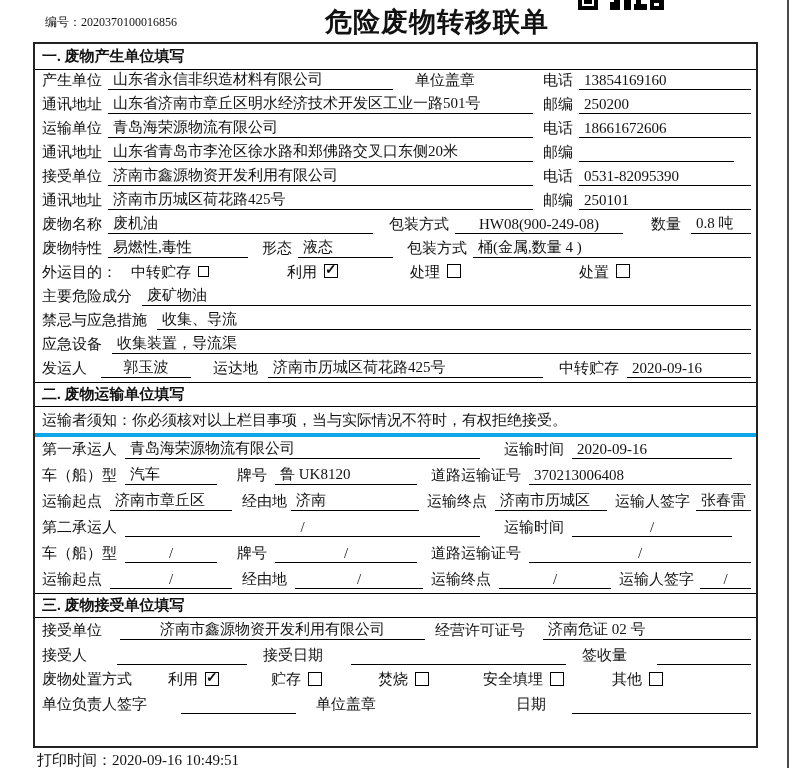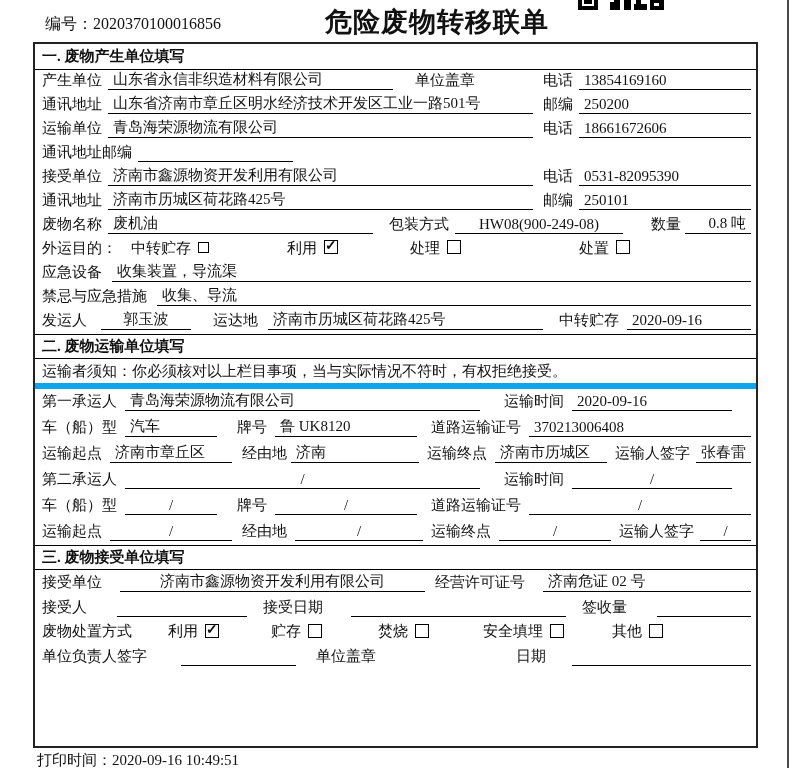--- a/index.html
+++ b/index.html
@@ -3,33 +3,33 @@
 <meta charset="utf-8">
 <style>
   html,body{margin:0;padding:0;background:#fff;}
   body{
     width:796px;height:768px;position:relative;overflow:hidden;
     font-family:"Liberation Serif","DejaVu Serif",serif;
     color:#111;font-size:15px;
   }
   .page-edge{position:absolute;top:0;height:768px;width:2px;background:#4a4a4a;}
   
-  .hdr-number{position:absolute;left:45px;top:14px;font-size:16px;white-space:nowrap;}
+  .hdr-number{position:absolute;left:45px;top:14px;font-size:12px;white-space:nowrap;}
   .hdr-title{position:absolute;left:437px;top:4px;transform:translateX(-50%);
     font-size:27px;font-weight:bold;white-space:nowrap;letter-spacing:1px;}
   .qr-frag{position:absolute;left:578px;top:0;}
   
   .doc-table{position:absolute;left:33px;top:42px;width:725px;height:706px;
     border:2px solid #222;box-sizing:border-box;display:flex;flex-direction:column;
     overflow:hidden;background:#fff;}
   .sec-hdr{flex:none;display:flex;align-items:center;padding:0 7px;
     font-weight:bold;font-size:15px;border-bottom:1px solid #000;box-sizing:border-box;}
   .bt{border-top:1px solid #000;}
   .notice{flex:none;display:flex;align-items:center;padding:0 7px;
-    border-bottom:6px solid #0ea5e9;box-sizing:border-box;}
+    border-bottom:4px solid #0ea5e9;box-sizing:border-box;}
   .row{flex:none;display:flex;align-items:flex-end;padding:0 5px 4px 7px;box-sizing:border-box;}
   .lbl{white-space:nowrap;flex:none;}
   .val{border-bottom:1px solid #000;padding:0 5px;white-space:nowrap;overflow:hidden;
     min-height:18px;box-sizing:border-box;flex:none;}
   .grow{flex:1 1 auto;}
   .ctr{text-align:center;}
   .sp{flex:1 1 auto;}
   .cb{width:12px;height:12px;border:1px solid #000;display:inline-block;flex:none;
     position:relative;margin:0 0 2px 7px;}
   .cb.checked::after{content:"✓";position:absolute;left:0px;top:-4px;font-size:14px;font-weight:bold;}
@@ -81,20 +81,21 @@
 
   <div class="row" style="height:24px;">
     <span class="lbl">运输单位</span>
     <span class="val grow" style="margin-left:6px;margin-right:10px;">青岛海荣源物流有限公司</span>
     <span class="lbl">电话</span>
     <span class="val" style="width:172px;margin-left:6px;">18661672606</span>
   </div>
 
   <div class="row" style="height:24px;">
     <span class="lbl">通讯地址</span>
+    <span class="val grow" style="margin-left:6px;margin-right:10px;">山东省青岛市李沧区徐水路和郑佛路交叉口东侧20米</span>
     <span class="lbl">邮编</span>
     <span class="val" style="width:155px;margin-left:6px;margin-right:17px;"></span>
   </div>
 
   <div class="row" style="height:24px;">
     <span class="lbl">接受单位</span>
     <span class="val grow" style="margin-left:6px;margin-right:10px;">济南市鑫源物资开发利用有限公司</span>
     <span class="lbl">电话</span>
     <span class="val" style="width:172px;margin-left:6px;">0531-82095390</span>
   </div>
@@ -105,45 +106,57 @@
     <span class="lbl">邮编</span>
     <span class="val" style="width:172px;margin-left:6px;">250101</span>
   </div>
 
   <div class="row" style="height:24px;">
     <span class="lbl">废物名称</span>
     <span class="val" style="width:265px;margin-left:6px;">废机油</span>
     <span class="lbl" style="margin-left:16px;">包装方式</span>
     <span class="val ctr" style="width:168px;margin-left:6px;">HW08(900-249-08)</span>
     <span class="lbl" style="margin-left:28px;">数量</span>
-    <span class="val grow" style="margin-left:4px;text-align:right;">0.8 吨</span>
-  </div>
-
+    <span class="val grow" style="margin-left:10px;">0.8 吨</span>
+  </div>
+
+  <div class="row" style="height:24px;">
+    <span class="lbl">废物特性</span>
+    <span class="val" style="width:140px;margin-left:6px;">易燃性,毒性</span>
+    <span class="lbl" style="margin-left:14px;">形态</span>
+    <span class="val" style="width:95px;margin-left:6px;">液态</span>
+    <span class="lbl" style="margin-left:14px;">包装方式</span>
+    <span class="val grow" style="margin-left:6px;">桶(金属,数量 4 )</span>
+  </div>
 
   <div class="row" style="height:24px;align-items:center;">
     <span class="lbl">外运目的：</span>
     <span class="lbl" style="margin-left:14px;">中转贮存</span>
     <span class="cb cb-sm"></span>
     <span class="lbl" style="margin-left:78px;">利用</span>
     <span class="cb checked"></span>
     <span class="lbl" style="margin-left:72px;">处理</span>
     <span class="cb"></span>
     <span class="lbl" style="margin-left:118px;">处置</span>
     <span class="cb"></span>
   </div>
 
+  <div class="row" style="height:24px;">
+    <span class="lbl">主要危险成分</span>
+    <span class="val grow" style="margin-left:10px;">废矿物油</span>
+  </div>
+
+  <div class="row" style="height:24px;">
+    <span class="lbl">禁忌与应急措施</span>
+    <span class="val grow" style="margin-left:10px;">收集、导流</span>
+  </div>
 
   <div class="row" style="height:24px;">
     <span class="lbl">应急设备</span>
     <span class="val grow" style="margin-left:10px;">收集装置，导流渠</span>
-  </div>
-
-  <div class="row" style="height:24px;">
-    <span class="lbl">禁忌与应急措施</span>
-    <span class="val grow" style="margin-left:10px;">收集、导流</span>
   </div>
 
   <div class="row" style="height:24px;">
     <span class="lbl">发运人</span>
     <span class="val ctr" style="width:90px;margin-left:14px;">郭玉波</span>
     <span class="lbl" style="margin-left:22px;">运达地</span>
     <span class="val" style="width:275px;margin-left:10px;">济南市历城区荷花路425号</span>
     <span class="lbl" style="margin-left:16px;">中转贮存</span>
     <span class="val grow" style="margin-left:8px;">2020-09-16</span>
   </div>

